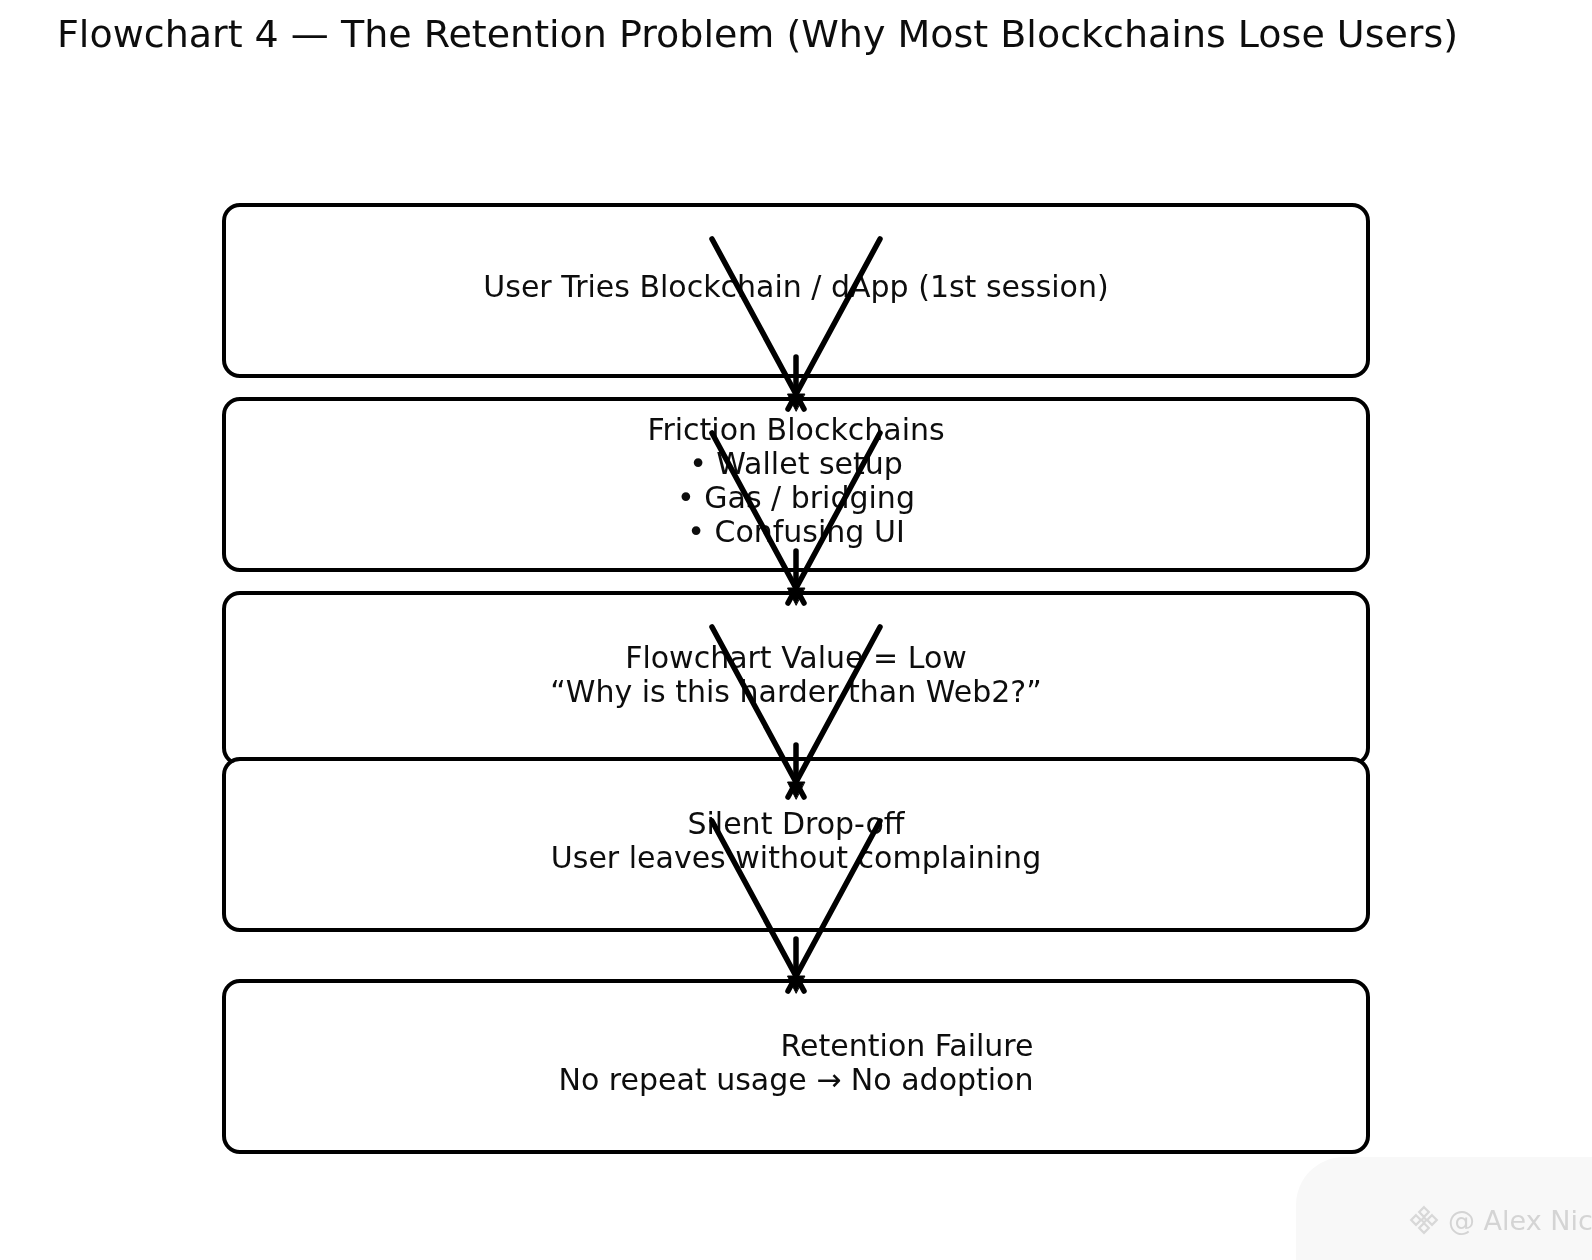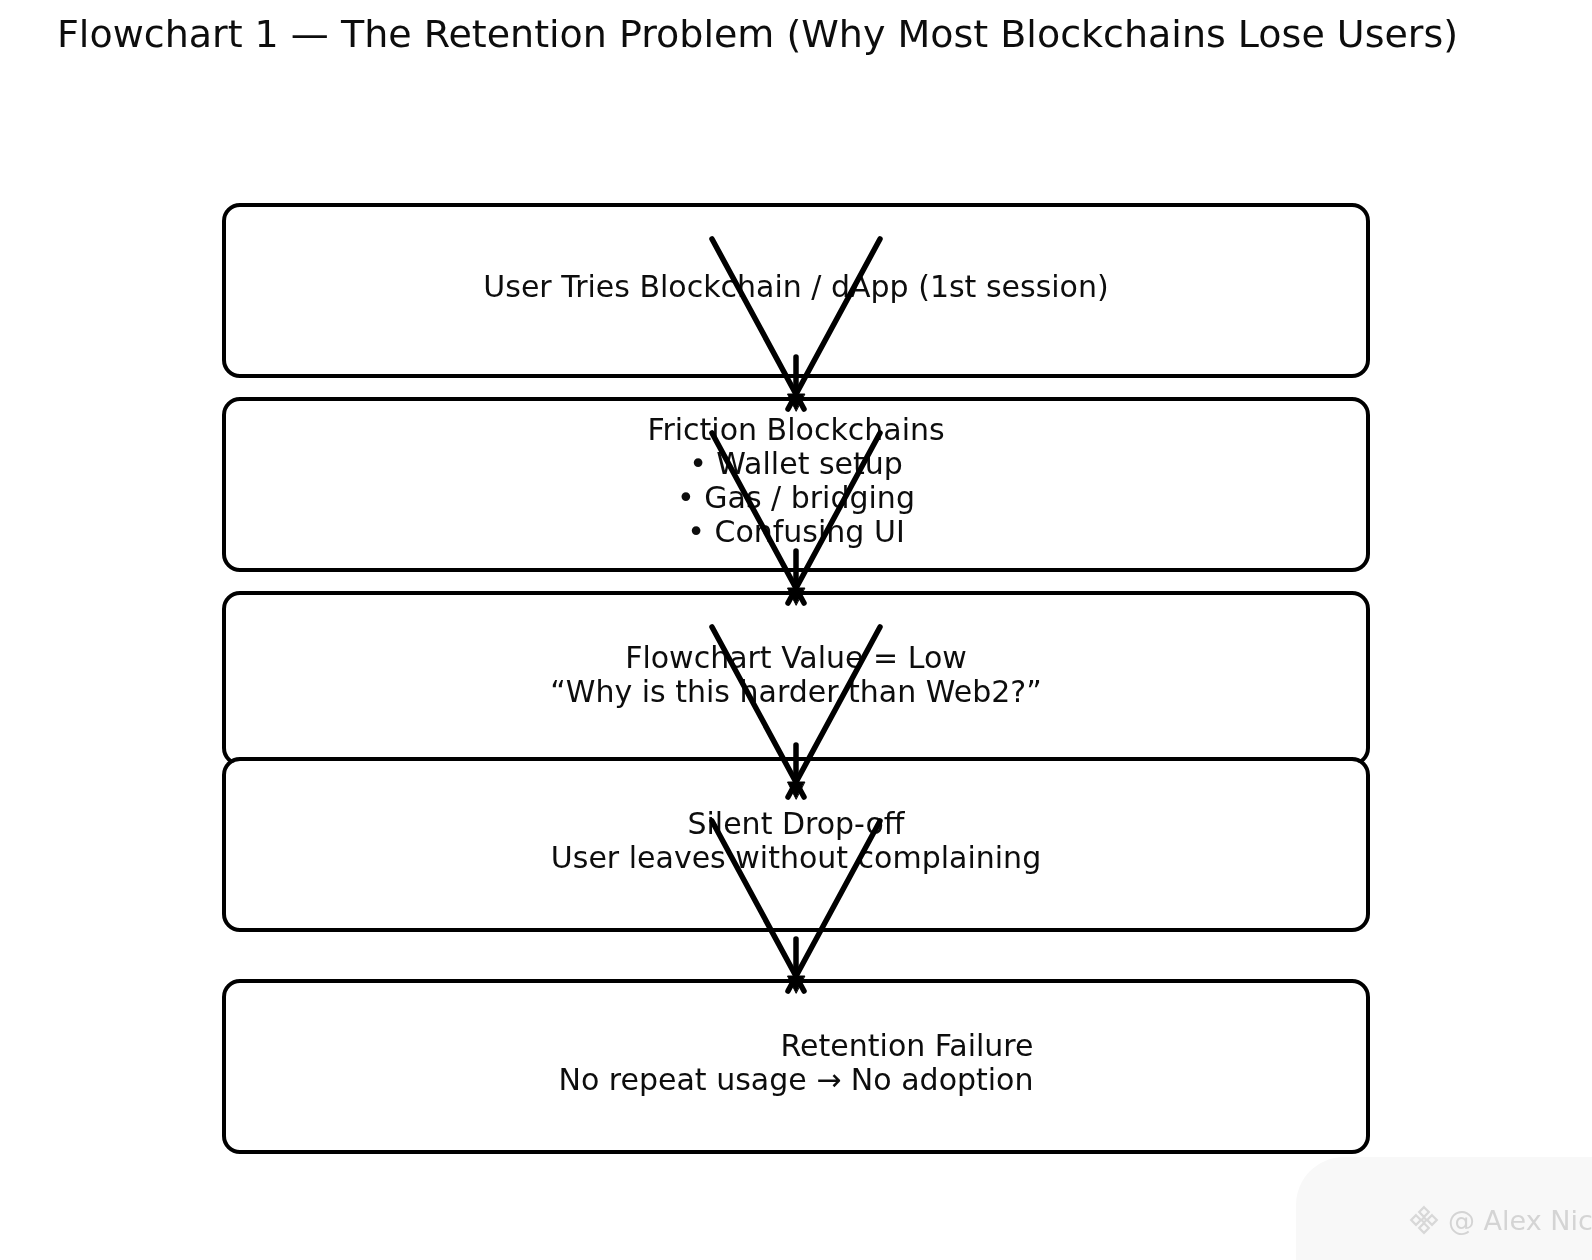--- a/index.html
+++ b/index.html
@@ -89,21 +89,21 @@
   .watermark-text {
     font-size: 27px;
     color: #d4d4d4;
     white-space: nowrap;
   }
   .bnb-icon { display: block; }
 </style>
 </head>
 <body>
 
-<div class="page-title">Flowchart 1 — The Retention Problem (Why Most Blockchains Lose Users)</div>
+<div class="page-title">Flowchart 4 — The Retention Problem (Why Most Blockchains Lose Users)</div>
 
 <div class="flow-node" id="node-1">
   <div class="node-text">User Tries Blockchain / dApp (1st session)</div>
 </div>
 
 <div class="flow-node" id="node-2">
   <div class="node-text">Friction Blockchains
 • Wallet setup
 • Gas / bridging
 • Confusing UI</div>

